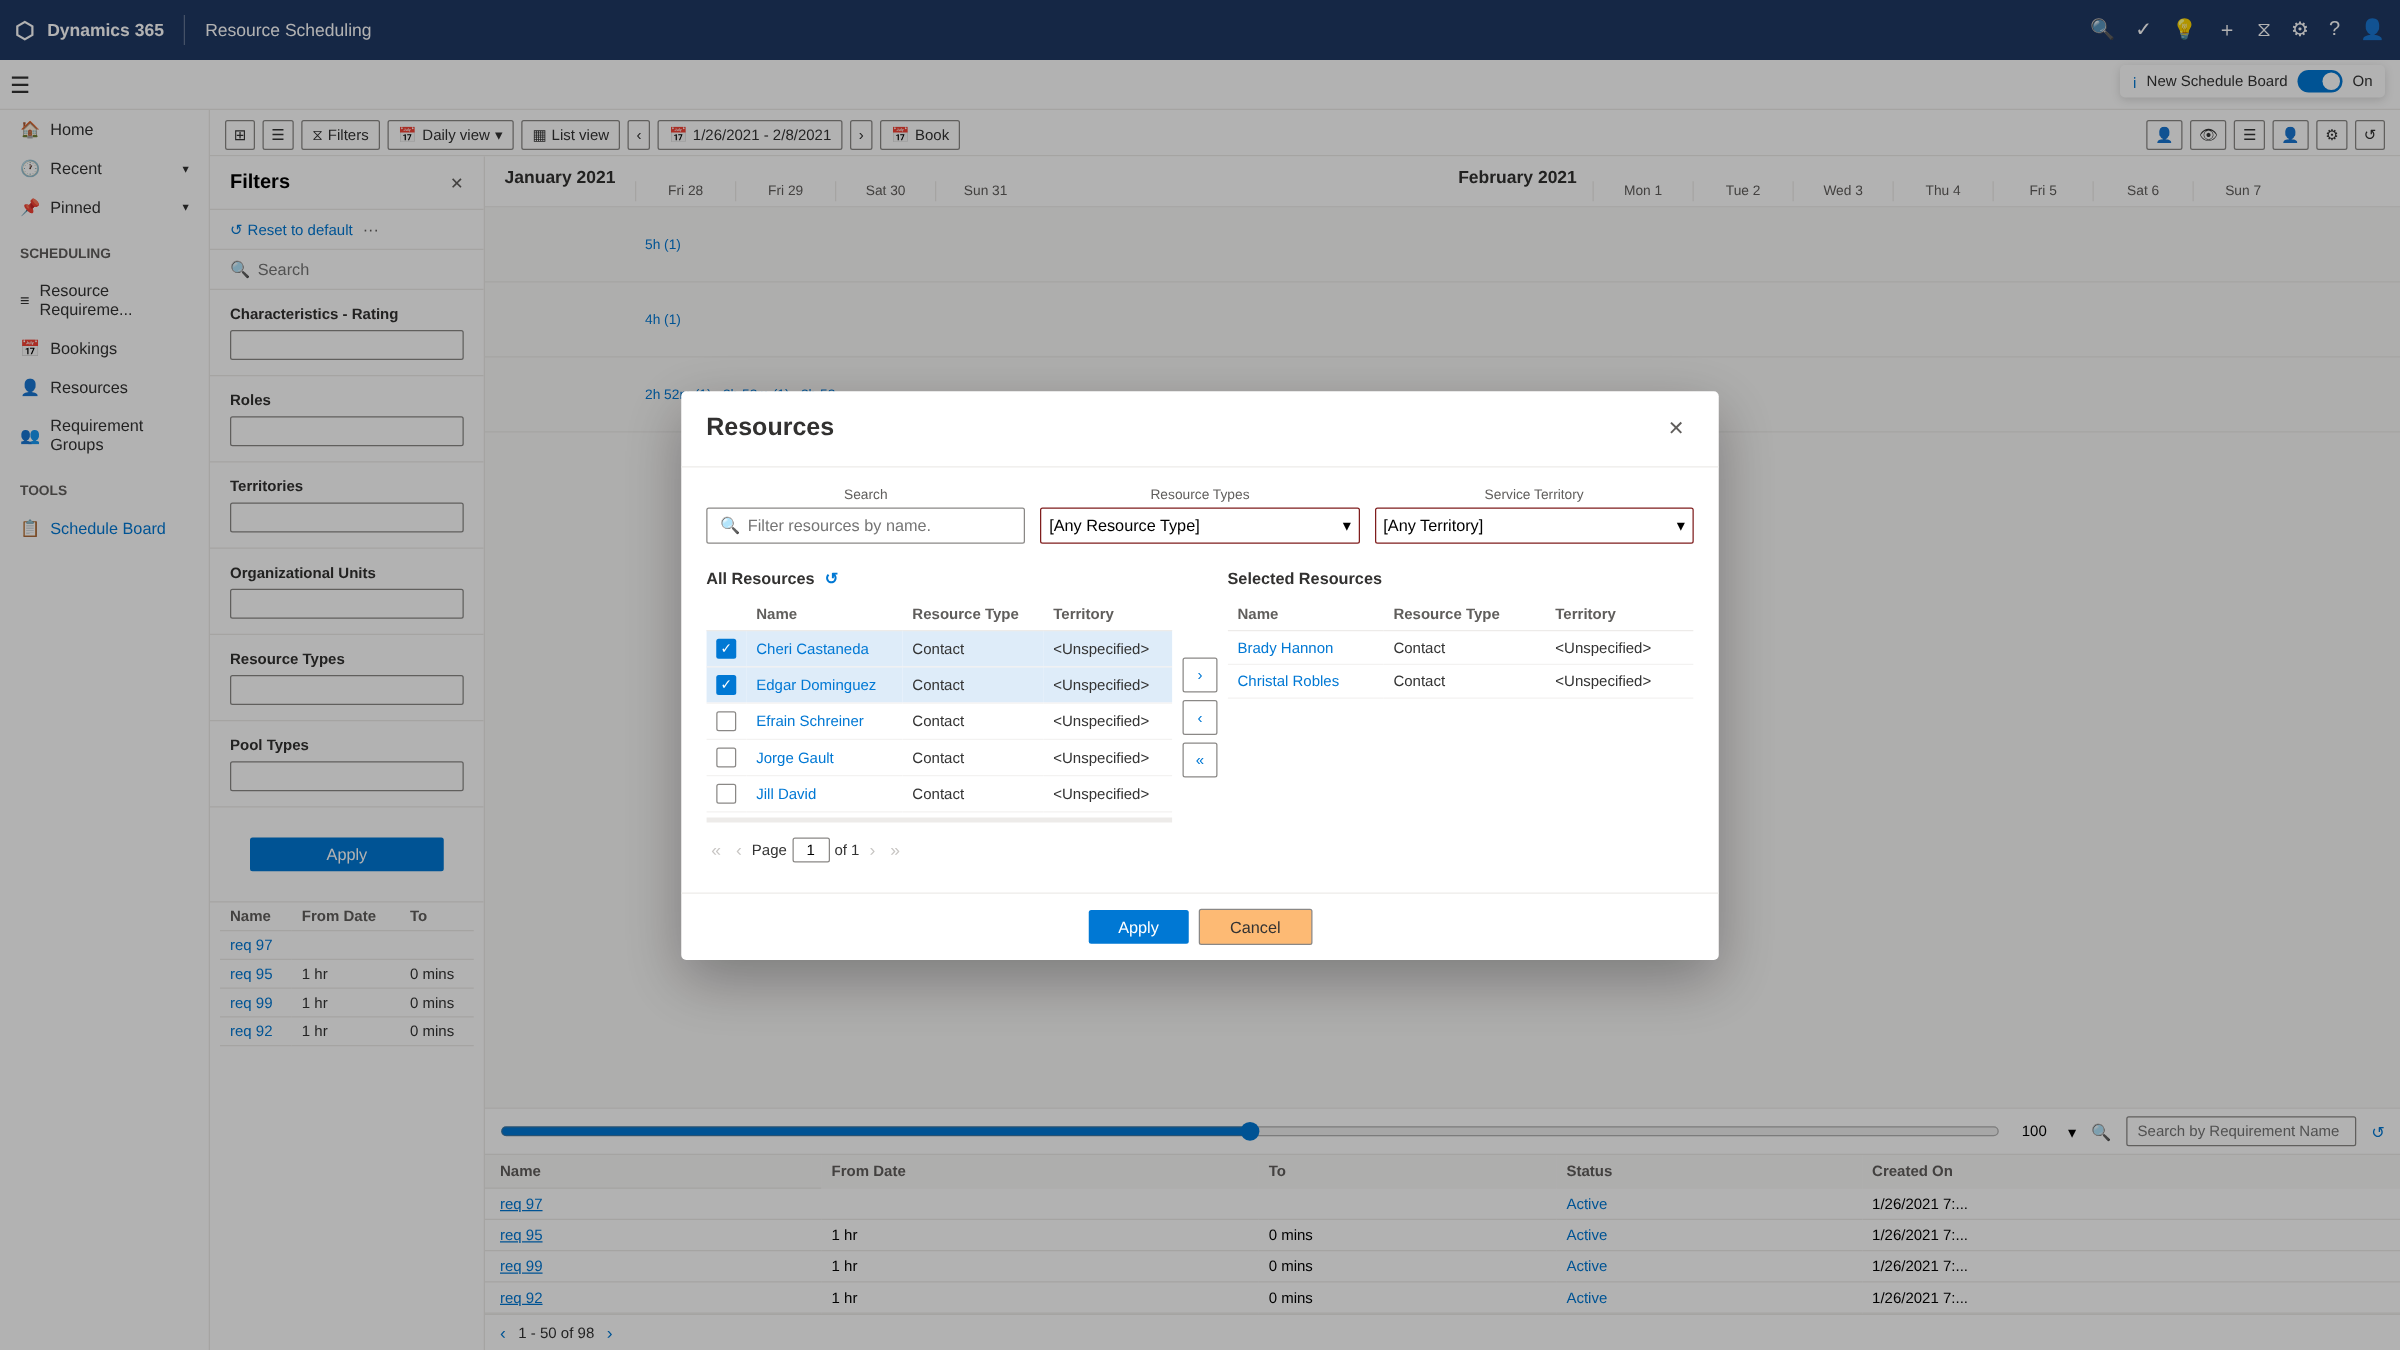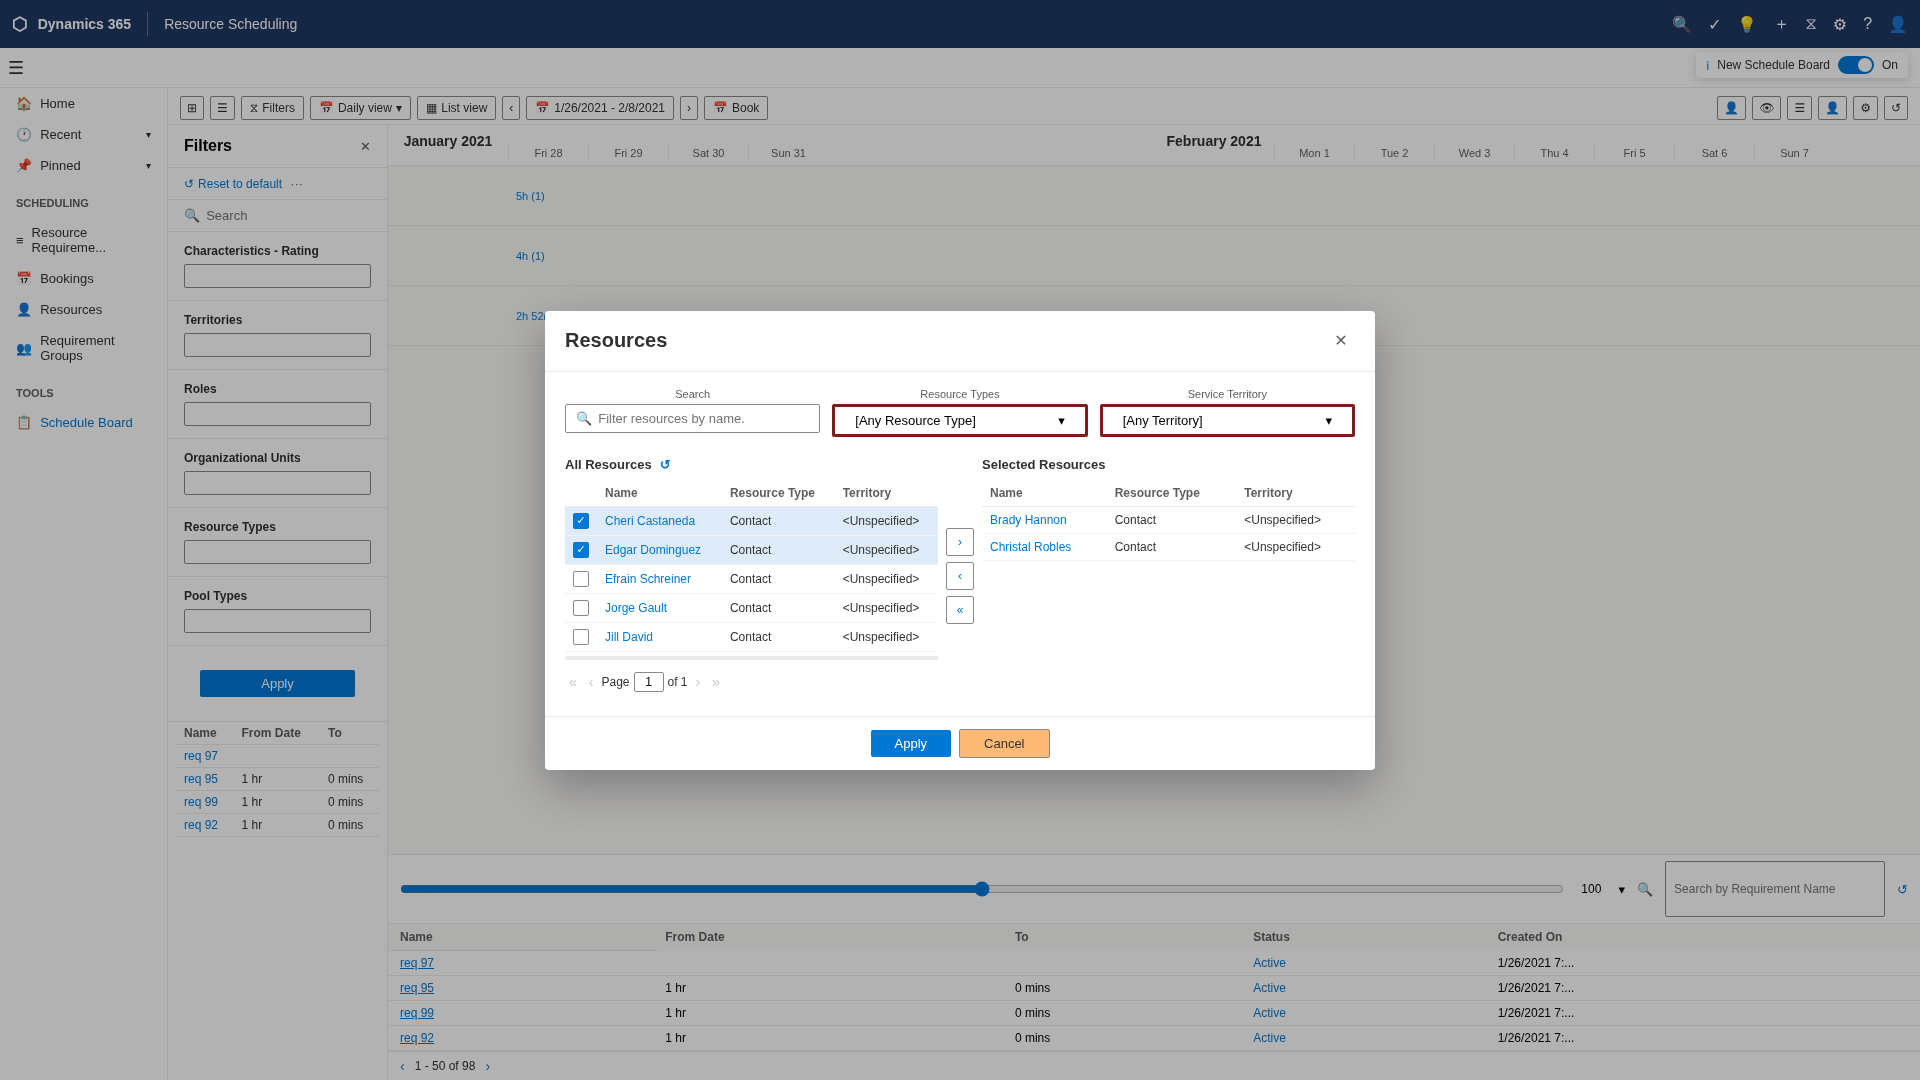--- a/index.html
+++ b/index.html
@@ -376,22 +376,22 @@
       gap: 6px;
     }
     .filter-col-input input {
       border: none;
       outline: none;
       font-size: 13px;
       flex: 1;
       color: #333;
     }
     .filter-col-select {
-      padding: 6px 20px;
-      border: 3px solid #7f1d1d;
+      padding: 6px 6px;
+      border: 1px solid #7f1d1d;
       border-radius: 2px;
       font-size: 13px;
       display: flex;
       align-items: center;
       justify-content: space-between;
       cursor: pointer;
     }
 
     
     .resources-tables {
@@ -543,25 +543,25 @@
     .cal-day {
       width: 80px;
       text-align: center;
       font-size: 11px;
       color: #605e5c;
       padding: 2px 4px;
       border-left: 1px solid #edebe9;
       margin-top: 16px;
     }
     .search-req-input {
-      padding: 20px 8px;
+      padding: 4px 8px;
       border: 1px solid #8a8886;
       border-radius: 2px;
       font-size: 12px;
-      width: 220px;
+      width: 184px;
       color: #333;
     }
   </style>
 </head>
 <body>
 
 <div class="top-nav">
   <div class="top-nav-logo">
     <span style="font-size:18px;">⬡</span>
     <span>Dynamics 365</span>
@@ -695,25 +695,25 @@
             <span style="color:#605e5c;">🔍</span>
             <input type="text" style="border: none; outline: none; font-size: 13px; flex: 1 1 0%;" placeholder="Search">
 
           </div>
 
           <div class="filter-section">
             <div class="filter-section-label">Characteristics - Rating</div>
             <input class="filter-input" type="text" style="">
           </div>
           <div class="filter-section">
+            <div class="filter-section-label">Roles</div>
+            <input class="filter-input" type="text" style="">
+          </div>
+          <div class="filter-section">
             <div class="filter-section-label">Territories</div>
-            <input class="filter-input" type="text" style="">
-          </div>
-          <div class="filter-section">
-            <div class="filter-section-label">Roles</div>
             <input class="filter-input" type="text" style="">
           </div>
           <div class="filter-section">
             <div class="filter-section-label">Organizational Units</div>
             <input class="filter-input" type="text" style="">
           </div>
           <div class="filter-section">
             <div class="filter-section-label">Resource Types</div>
             <input class="filter-input" type="text" style="">
           </div>

